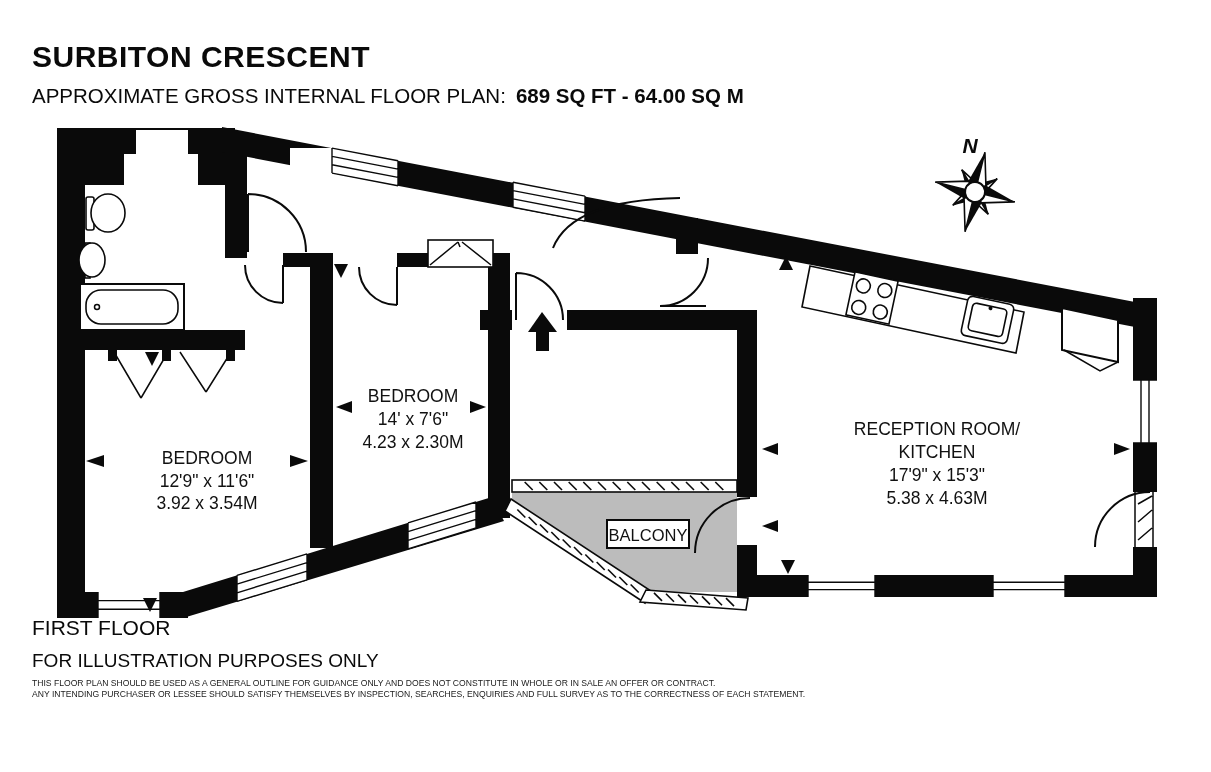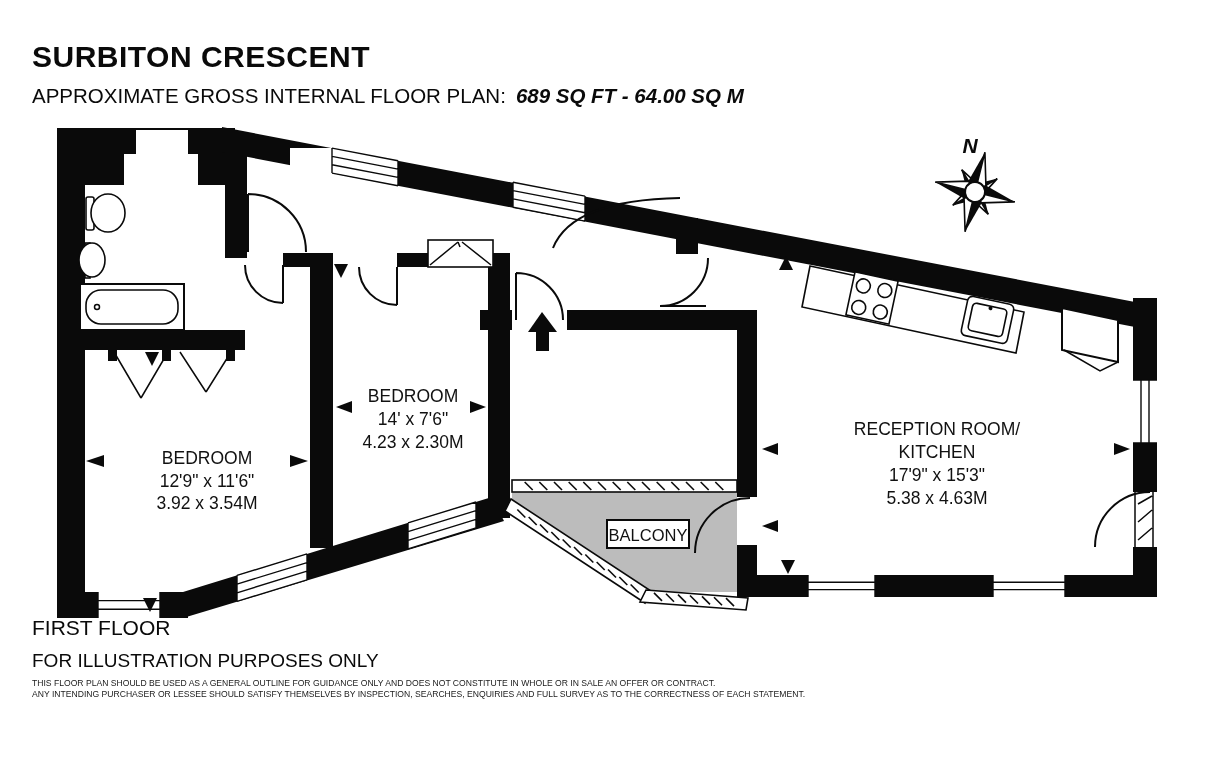--- a/index.html
+++ b/index.html
@@ -1,21 +1,21 @@
 <!DOCTYPE html>
 <html><head>
 <meta charset="utf-8">
 <style>
   html,body{margin:0;padding:0;background:#ffffff;}
   body{width:1211px;height:772px;font-family:"Liberation Sans",sans-serif;}
   #stage{position:relative;width:1211px;height:772px;background:#fff;overflow:hidden;}
   .ctr{position:absolute;left:0;width:100%;text-align:left;color:#0a0a0a;margin-left:32px;}
   #title{top:40px;font-size:30px;font-weight:bold;letter-spacing:.5px;}
   #subtitle{top:84px;font-size:20.5px;}
-  #subtitle .bold{font-weight:bold;margin-left:10px;font-style:italic;}
+  #subtitle .bold{font-weight:bold;margin-left:10px;}
   #floorlabel{top:616px;font-size:21px;}
   #illnote{top:650px;font-size:19px;}
   #disclaimer{top:678px;font-size:8.6px;line-height:11px;color:#1a1a1a;}
   svg{position:absolute;top:0;left:0;}
   .wall{fill:#0a0a0a;stroke:none;}
   .white{fill:#ffffff;stroke:none;}
   .wline{stroke:#0a0a0a;stroke-width:1.4;fill:none;}
   .outl{fill:#ffffff;stroke:#0a0a0a;stroke-width:1.6;}
   .outl2{fill:#ffffff;stroke:#0a0a0a;stroke-width:2;}
   .arc{fill:none;stroke:#0a0a0a;stroke-width:2;}

